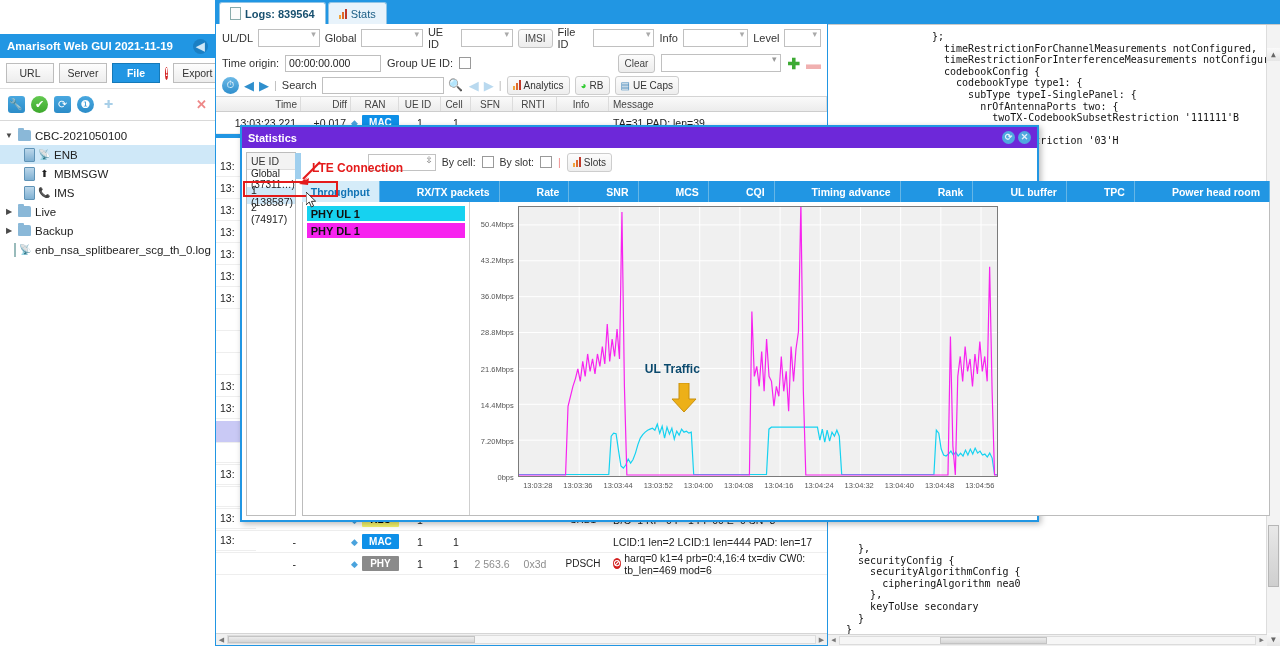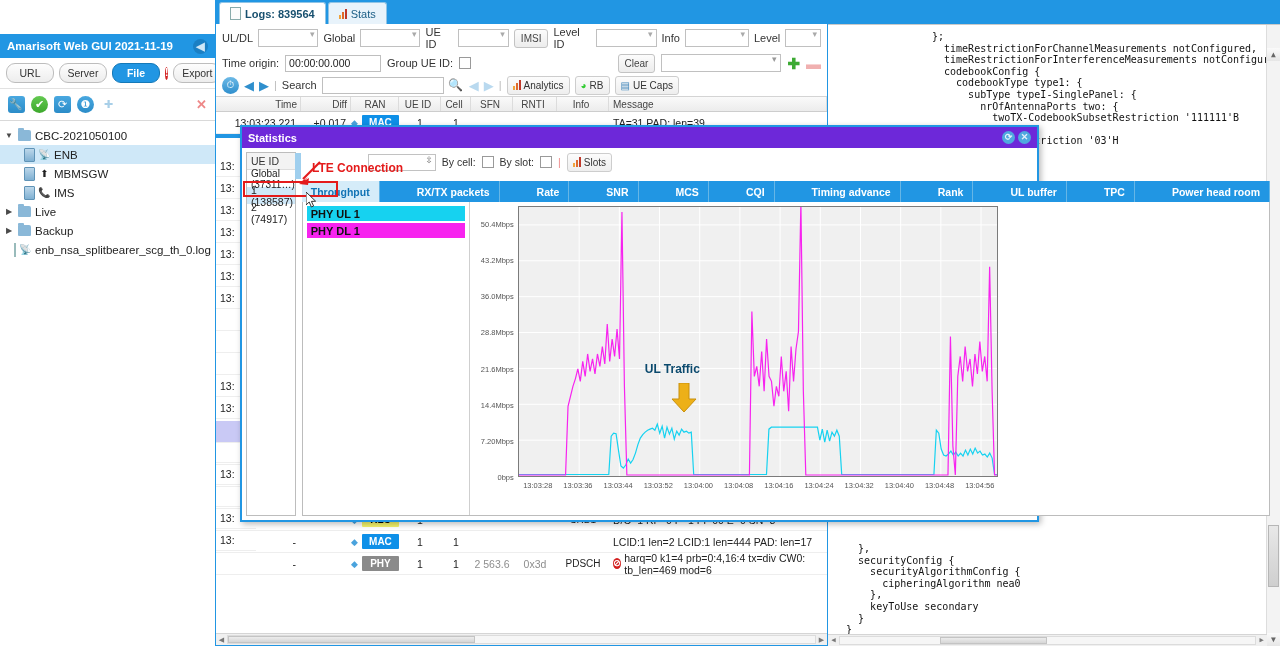--- a/index.html
+++ b/index.html
@@ -11,21 +11,21 @@
   .app{position:relative;width:1280px;height:646px;}
 
   
   .left-panel{position:absolute;left:0;top:0;width:215px;height:646px;background:#fff;border-right:1px solid #b9b9b9;margin-top:34px;}
   .lp-title{height:24px;background:#2196e3;color:#fff;font-weight:bold;font-size:11.5px;
             display:flex;align-items:center;padding:0 7px;}
   .lp-title .tt{flex:1;}
   .collapse-btn{width:15px;height:15px;border-radius:50%;background:#1a7fc4;color:#cfe7f7;
                 display:flex;align-items:center;justify-content:center;font-size:11px;line-height:1;}
   .lp-toolbar{height:26px;display:flex;align-items:center;gap:5px;padding:2px 6px;background:#fff;border-bottom:1px solid #e2e2e2;}
-  .tbtn{height:18px;min-width:32px;padding:0 7px;border:1px solid #bdbdbd;border-radius:9px;
+  .tbtn{height:18px;min-width:32px;padding:0 7px;border:1px solid #bdbdbd;border-radius:0;
         background:linear-gradient(#fdfdfd,#ededed);font-size:10.5px;color:#333;
         display:flex;align-items:center;justify-content:center;}
   .tbtn.active{background:#2196e3;border-color:#1579b8;color:#fff;font-weight:bold;}
   .ico-err{width:13px;height:13px;border-radius:50%;background:#d32020;color:#fff;font-weight:bold;
            font-size:10px;display:flex;align-items:center;justify-content:center;line-height:1;}
   .plus-ico{color:#7fb3da;font-size:13px;line-height:1;}
 
   .lp-toolbar2{height:25px;display:flex;align-items:center;gap:6px;padding:3px 8px;border-bottom:1px solid #d9d9d9;}
   .cico{width:17px;height:17px;border-radius:3px;display:flex;align-items:center;justify-content:center;
         font-size:11px;color:#fff;line-height:1;}
@@ -277,21 +277,21 @@
       <div class="logpane">
 
         <div class="filt-row">
           <span class="lbl">UL/DL</span>
           <span class="sel-box"></span>
           <span class="lbl">Global</span>
           <span class="sel-box"></span>
           <span class="lbl">UE ID</span>
           <span class="sel-box w52"></span>
           <span class="btn-sm">IMSI</span>
-          <span class="lbl">Level ID</span>
+          <span class="lbl">File ID</span>
           <span class="sel-box"></span>
           <span class="lbl">Info</span>
           <span class="sel-box w66"></span>
           <span class="lbl">Level</span>
           <span class="sel-box w36"></span>
         </div>
 
         <div class="row2">
           <span class="lbl">Time origin:</span>
           <span class="tinput">00:00:00.000</span>

